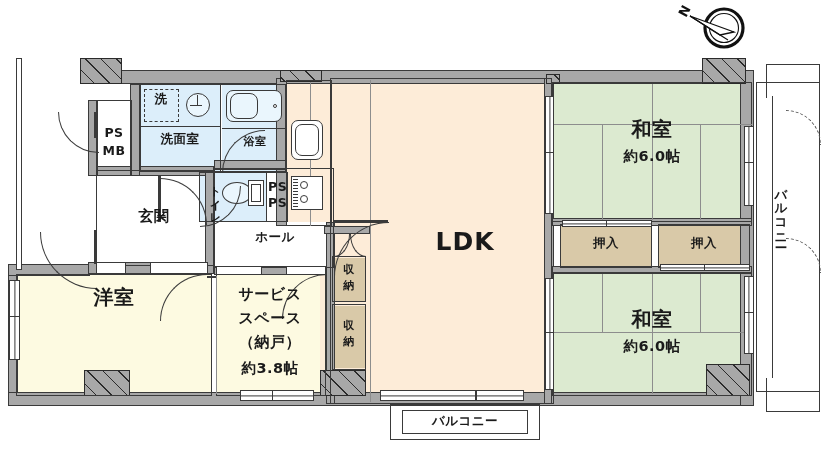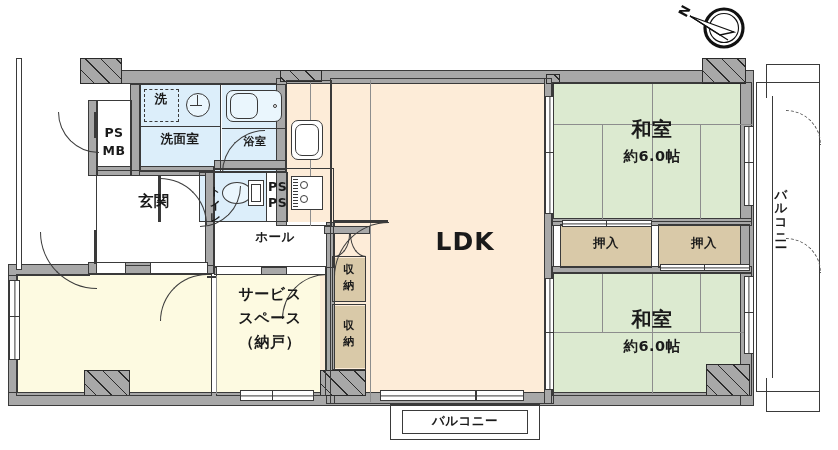--- a/index.html
+++ b/index.html
@@ -272,26 +272,28 @@
        border-radius:0 100% 0 0;border-width:1.4px 1.4px 0 0;"></div>
 
   <div class="lab lab-ldk" style="left:410px;top:228px;width:110px;">LDK</div>
 
   <div class="lab lab-big" style="left:600px;top:118px;width:104px;">和室</div>
   <div class="lab lab-area" style="left:598px;top:148px;width:108px;">約6.0帖</div>
 
   <div class="lab lab-big" style="left:600px;top:308px;width:104px;">和室</div>
   <div class="lab lab-area" style="left:598px;top:338px;width:108px;">約6.0帖</div>
 
+  <div class="lab lab-big" style="left:62px;top:286px;width:104px;">洋室</div>
 
   <div class="lab lab-md" style="left:218px;top:286px;width:104px;">サービス</div>
   <div class="lab lab-md" style="left:218px;top:334px;width:104px;">（納戸）</div>
   <div class="lab lab-md" style="left:218px;top:310px;width:104px;">スペース</div>
-
-  <div class="lab lab-md" style="left:106px;top:193px;width:96px;">玄関</div>
+  <div class="lab lab-area" style="left:218px;top:360px;width:104px;">約3.8帖</div>
+
+  <div class="lab lab-md" style="left:106px;top:208px;width:96px;">玄関</div>
   <div class="lab lab-sm" style="left:236px;top:230px;width:78px;">ホール</div>
 
   <div class="lab lab-sm" style="left:144px;top:132px;width:72px;">洗面室</div>
   <div class="lab lab-xs" style="left:240px;top:136px;width:30px;">浴室</div>
 
   <div class="lab lab-sm" style="left:146px;top:92px;width:30px;">洗</div>
 
   <div class="lab lab-xs vert" style="left:208px;top:178px;">トイレ</div>
 
   <div class="lab lab-sm" style="left:98px;top:126px;width:32px;">PS</div>

